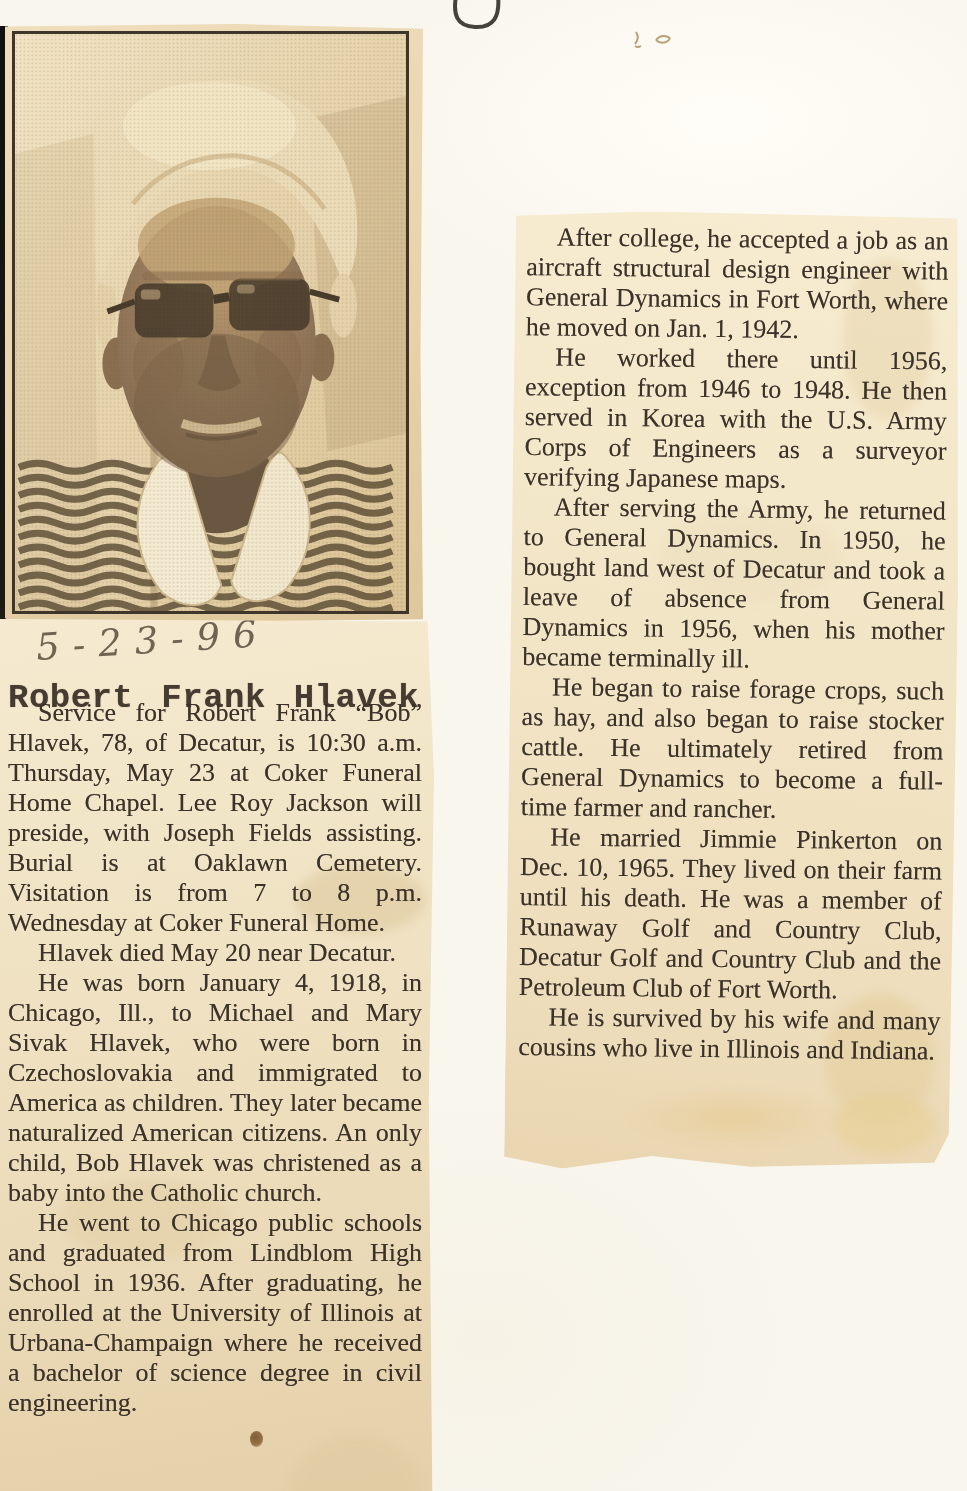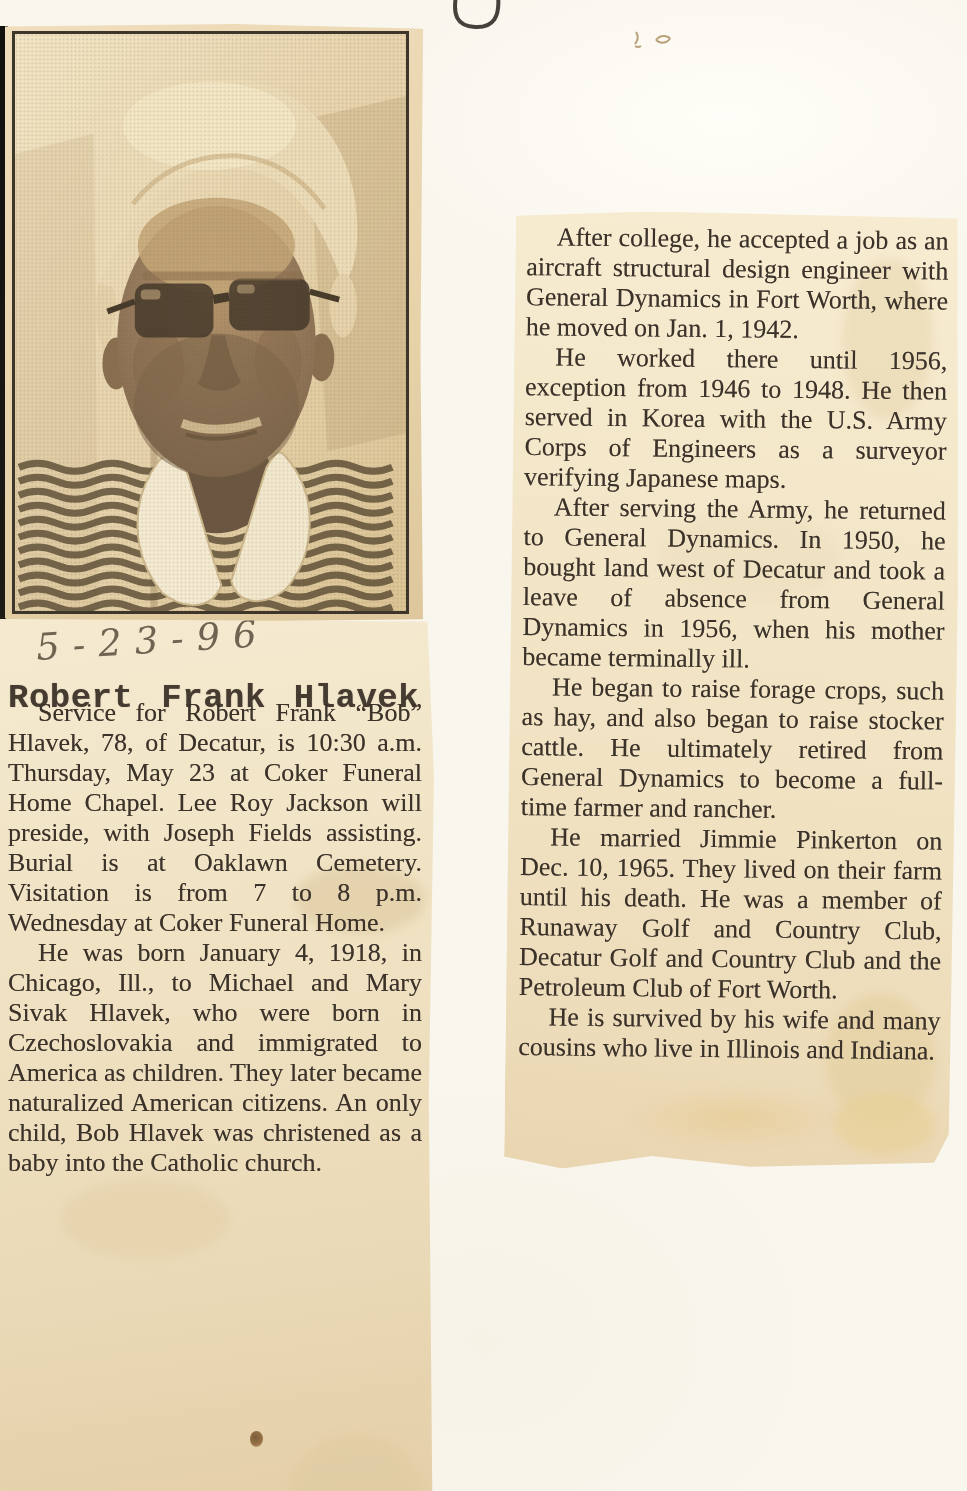--- a/index.html
+++ b/index.html
@@ -187,21 +187,23 @@
   </div>
 
   <div class="clip-left">
     <div class="blob g1"></div>
     <div class="blob g2"></div>
     <div class="blob g3"></div>
     <span class="hand-date">5-23-96</span>
     <h1 class="headline">Robert Frank Hlavek</h1>
     <div class="bodycol body-left">
       <p>Service for Robert Frank “Bob” Hlavek, 78, of Decatur, is 10:30 a.m. Thursday, May 23 at Coker Funeral Home Chapel. Lee Roy Jackson will preside, with Joseph Fields assisting. Burial is at Oaklawn Cemetery. Visitation is from 7 to 8 p.m. Wednesday at Coker Funeral Home.</p>
+      <p>Hlavek died May 20 near Decatur.</p>
       <p>He was born January 4, 1918, in Chicago, Ill., to Michael and Mary Sivak Hlavek, who were born in Czechoslovakia and immigrated to America as children. They later became naturalized American citizens. An only child, Bob Hlavek was christened as a baby into the Catholic church.</p>
+      <p>He went to Chicago public schools and graduated from Lindblom High School in 1936. After graduating, he enrolled at the University of Illinois at Urbana-Champaign where he received a bachelor of science degree in civil engineering.</p>
     </div>
     <div class="stain-dot"></div>
   </div>
 
   <div class="clip-right">
     <div class="blob g4"></div>
     <div class="blob r1"></div>
     <div class="blob r2"></div>
     <div class="blob r3"></div>
     <div class="stain-yellow"></div>

